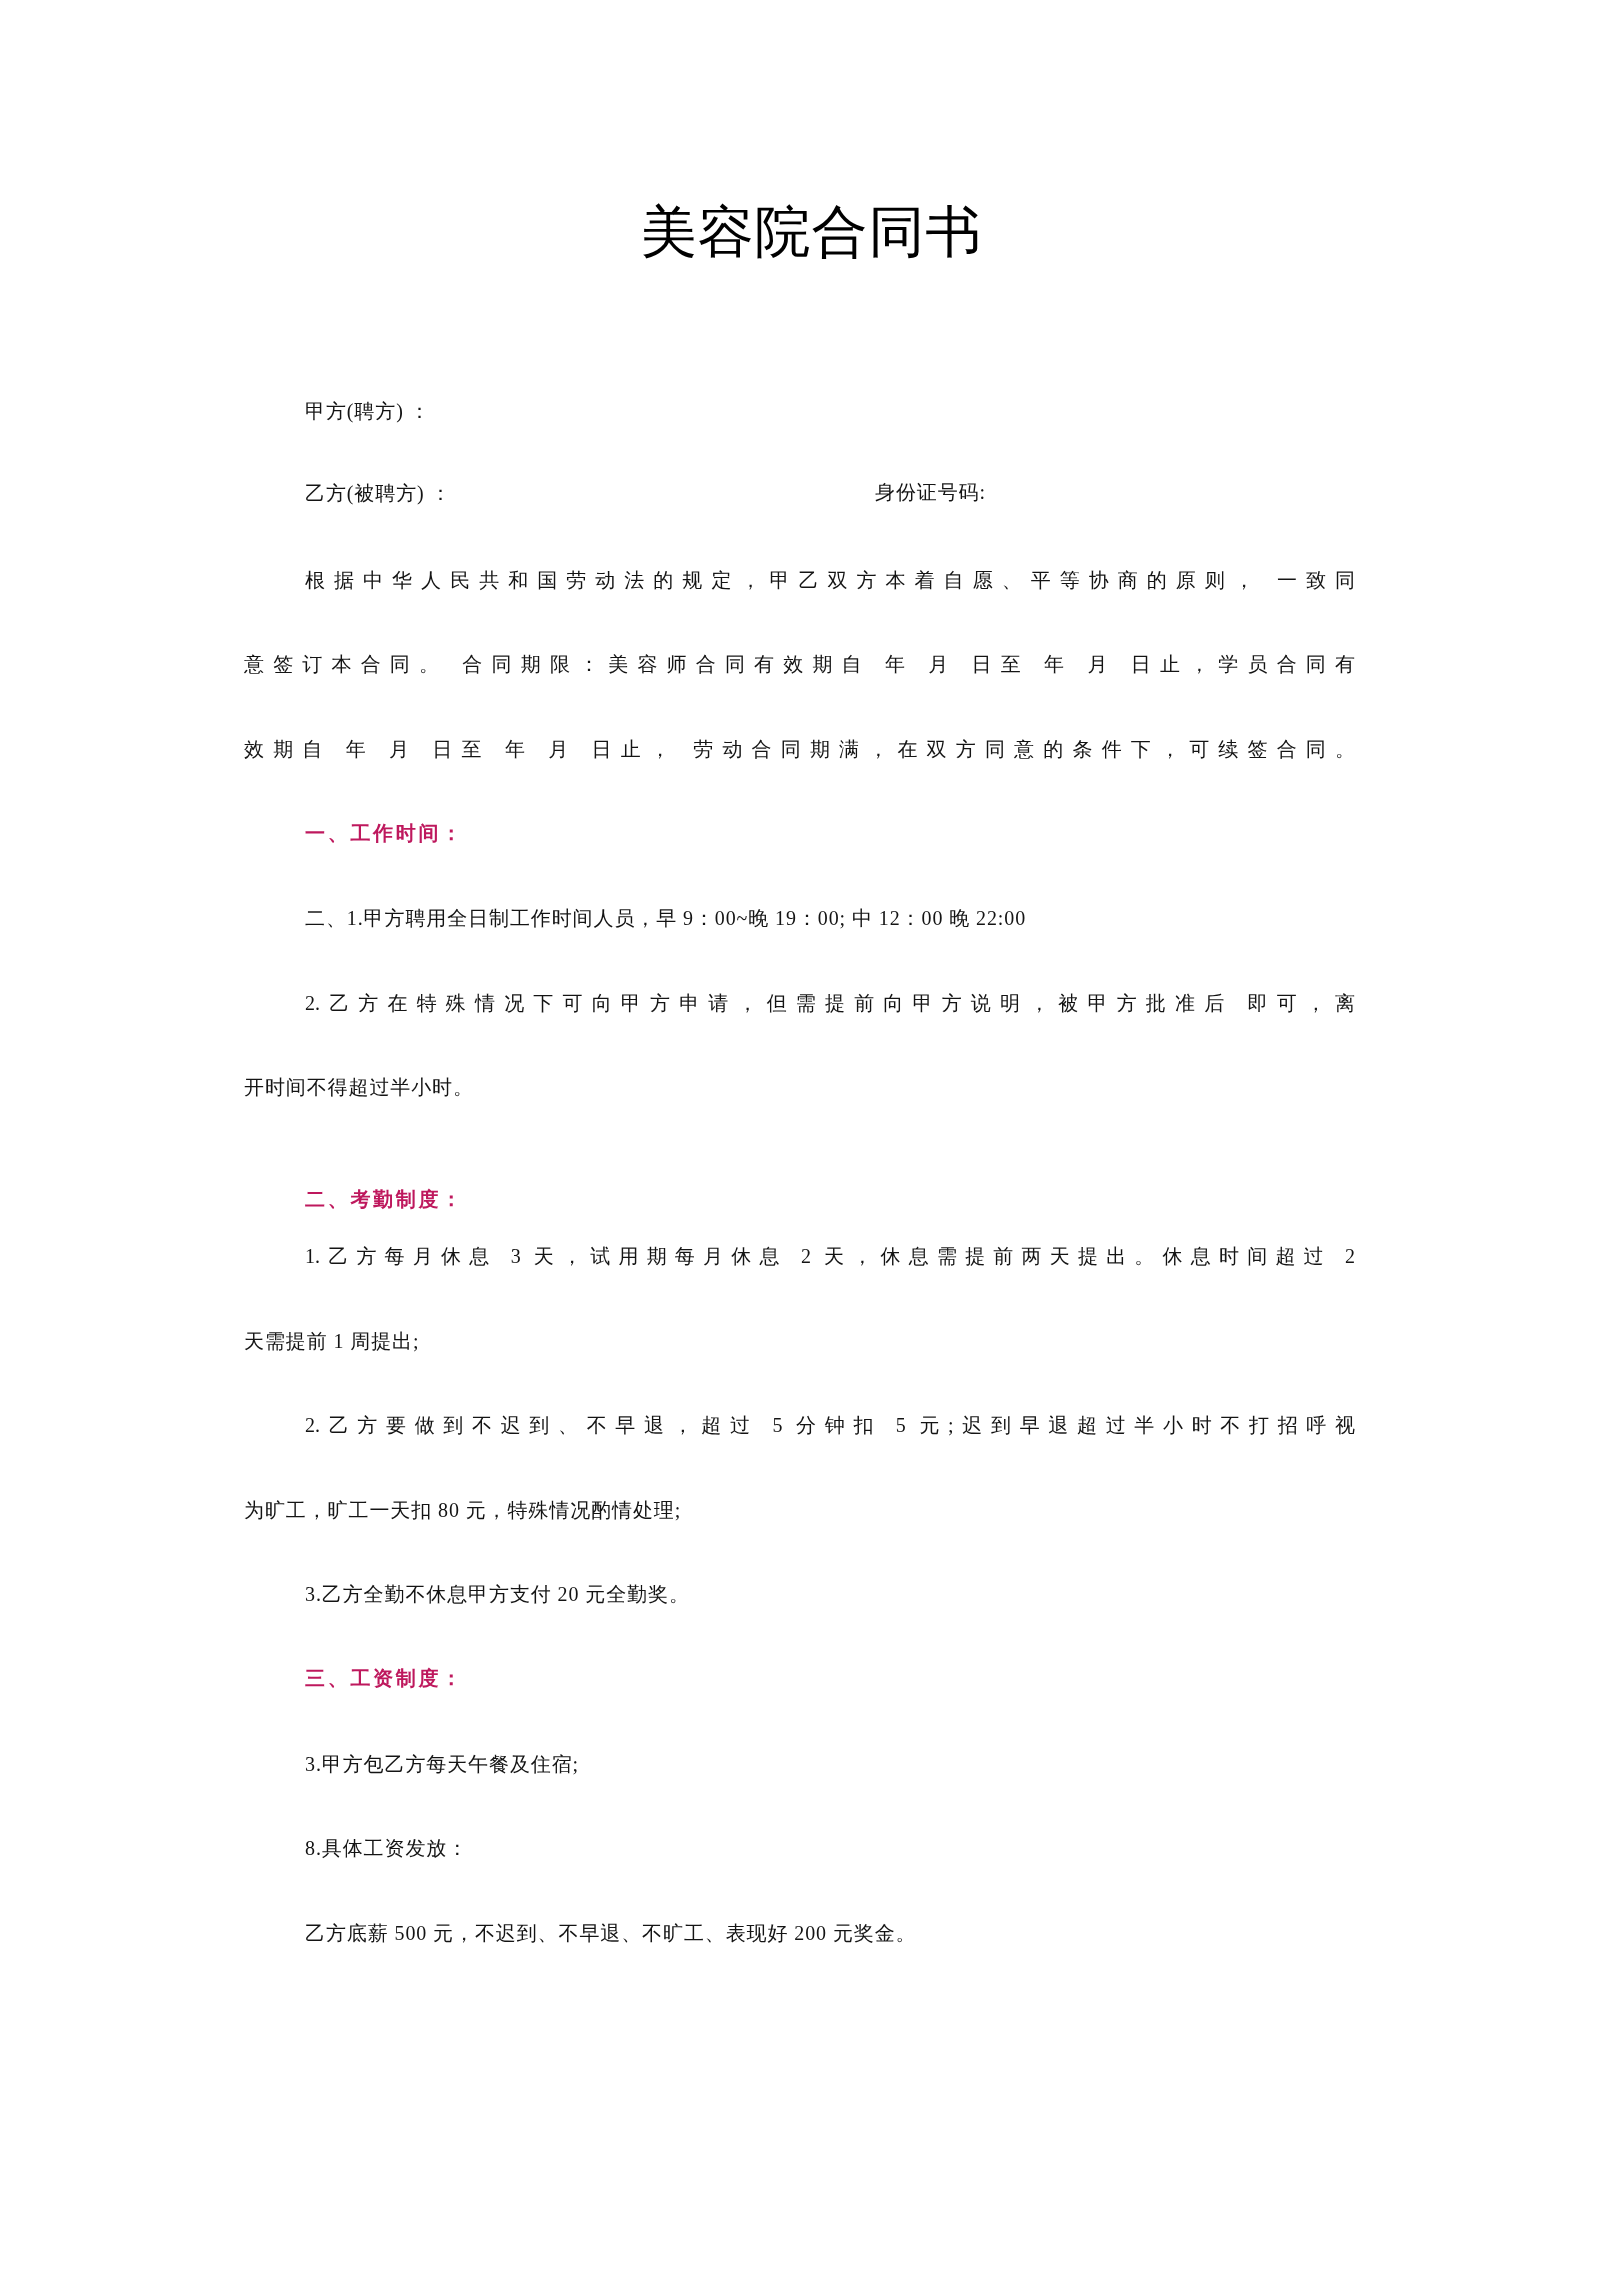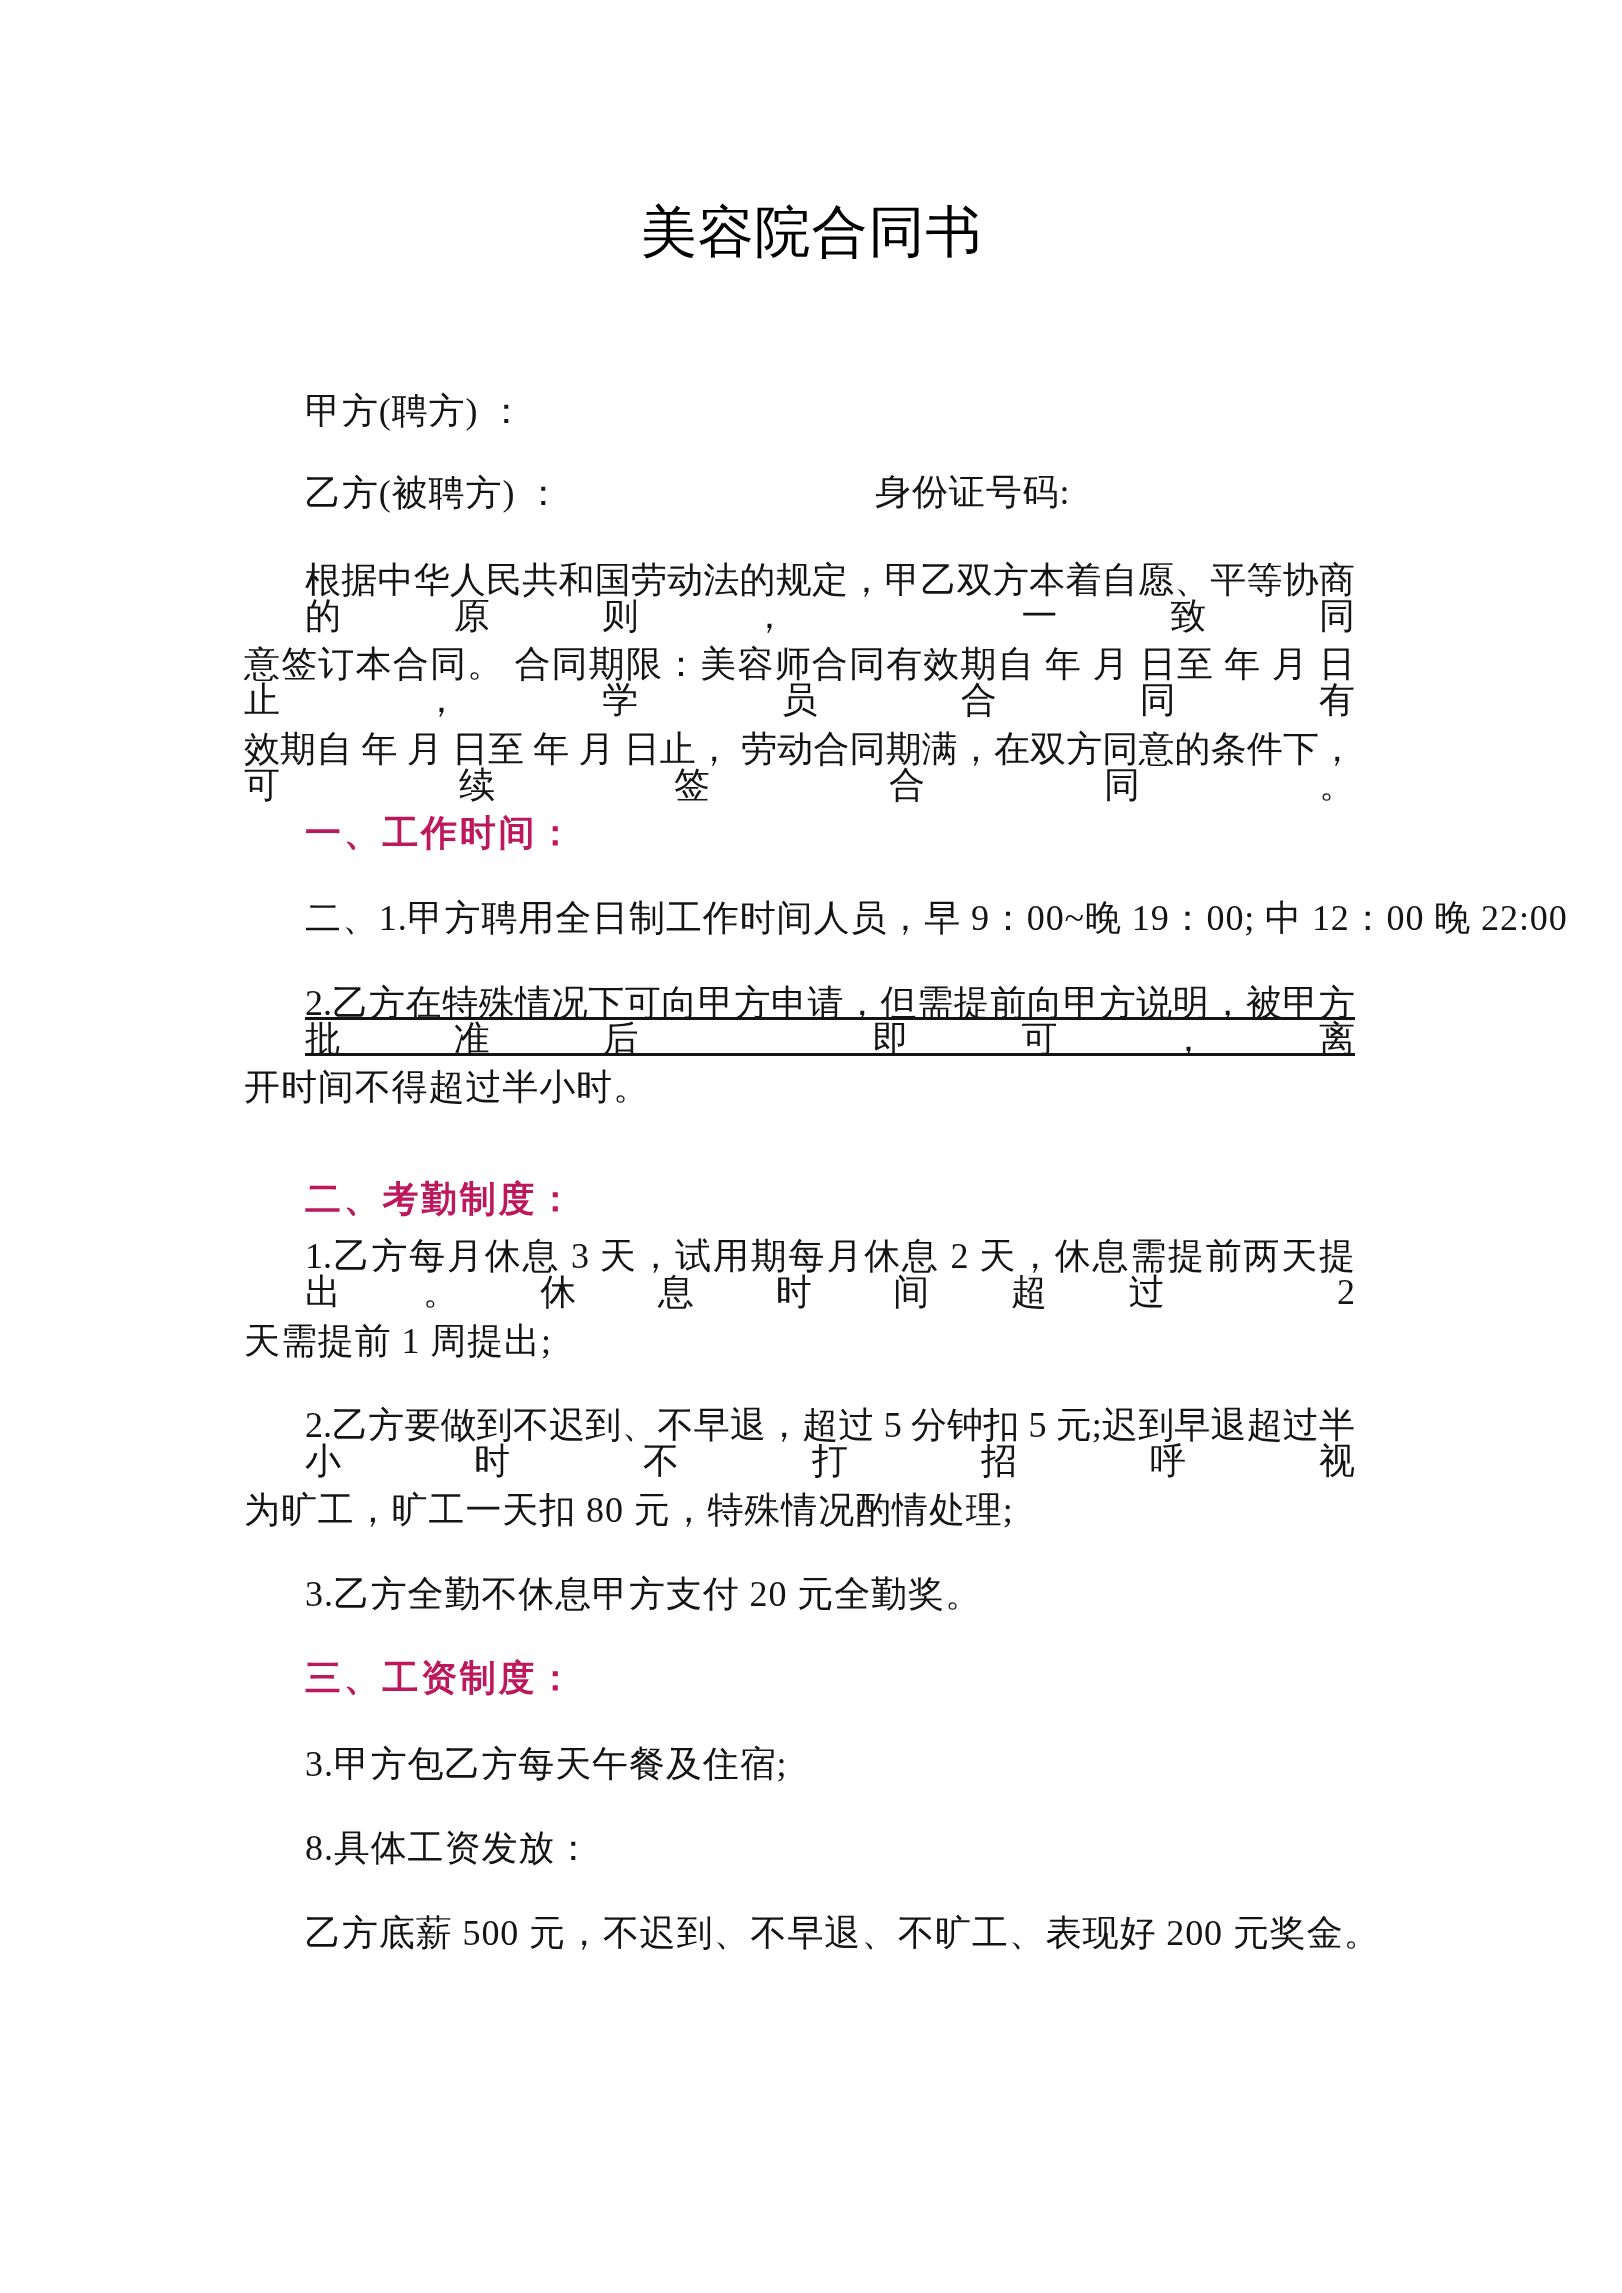--- a/index.html
+++ b/index.html
@@ -23,21 +23,21 @@
     width: 100%;
     text-align: center;
     font-size: 56px;
     font-weight: normal;
     line-height: 65px;
     letter-spacing: 0.9px;
     color: #000000;
   }
   .ln {
     position: absolute;
-    font-size: 36px;
+    font-size: 20px;
     line-height: 36px;
     letter-spacing: 0.9px;
     white-space: pre;
   }
   
   .just {
     white-space: normal;
     text-align: justify;
     text-align-last: justify;
     letter-spacing: 0;
@@ -63,21 +63,21 @@
   <div class="ln indent" style="top:393px;">甲方(聘方) ：</div>
   <div class="ln indent" style="top:475px;">乙方(被聘方) ：</div>
   <div class="ln" style="top:474px; left:875px;">身份证号码:</div>
 
   <div class="ln indent just w-indent" style="top:562px;">根据中华人民共和国劳动法的规定，甲乙双方本着自愿、平等协商的原则， 一致同</div>
   <div class="ln margin just w-margin" style="top:731px;">效期自 年 月 日至 年 月 日止， 劳动合同期满，在双方同意的条件下，可续签合同。</div>
   <div class="ln margin just w-margin" style="top:646px;">意签订本合同。 合同期限：美容师合同有效期自 年 月 日至 年 月 日止，学员合同有</div>
 
   <div class="ln indent heading" style="top:815px;">一、工作时间：</div>
   <div class="ln indent" style="top:900px;">二、1.甲方聘用全日制工作时间人员，早 9：00~晚 19：00; 中 12：00 晚 22:00</div>
-  <div class="ln indent just w-indent" style="top:985px;text-decoration:underline;">2.乙方在特殊情况下可向甲方申请，但需提前向甲方说明，被甲方批准后 即可，离</div>
+  <div class="ln indent just w-indent" style="top:985px;">2.乙方在特殊情况下可向甲方申请，但需提前向甲方说明，被甲方批准后 即可，离</div>
   <div class="ln margin" style="top:1069px;">开时间不得超过半小时。</div>
 
   <div class="ln indent heading" style="top:1153px;margin-top:28px;">二、考勤制度：</div>
   <div class="ln indent just w-indent" style="top:1238px;">1.乙方每月休息 3 天，试用期每月休息 2 天，休息需提前两天提出。休息时间超过 2</div>
   <div class="ln margin" style="top:1323px;">天需提前 1 周提出;</div>
   <div class="ln indent just w-indent" style="top:1407px;">2.乙方要做到不迟到、不早退，超过 5 分钟扣 5 元;迟到早退超过半小时不打招呼视</div>
   <div class="ln margin" style="top:1492px;">为旷工，旷工一天扣 80 元，特殊情况酌情处理;</div>
   <div class="ln indent" style="top:1576px;">3.乙方全勤不休息甲方支付 20 元全勤奖。</div>
 
   <div class="ln indent heading" style="top:1660px;">三、工资制度：</div>

